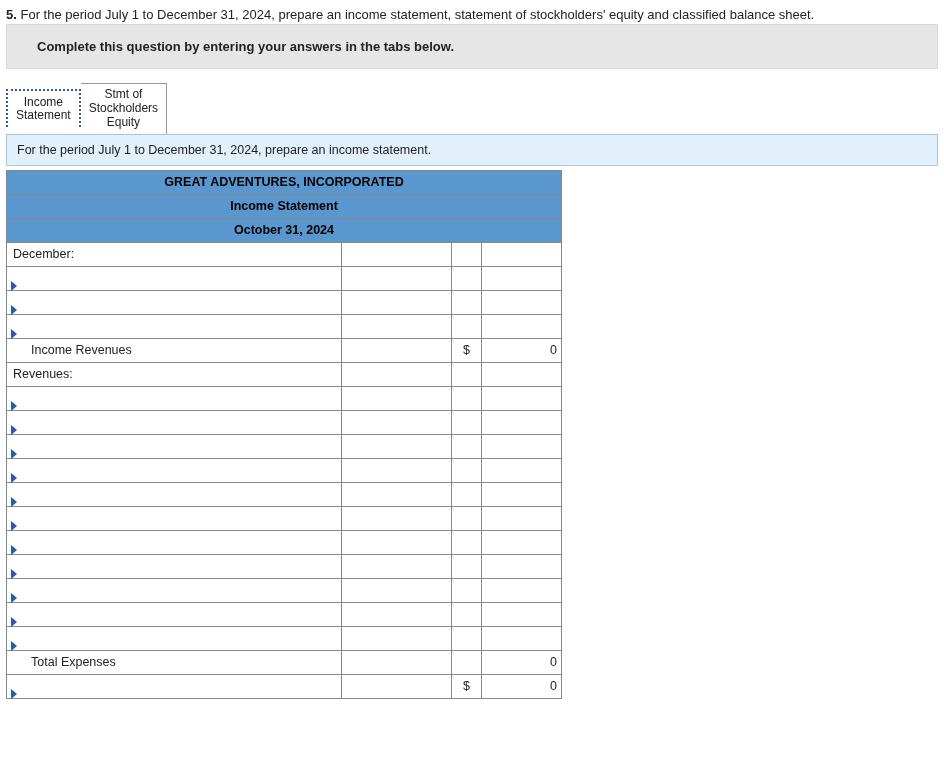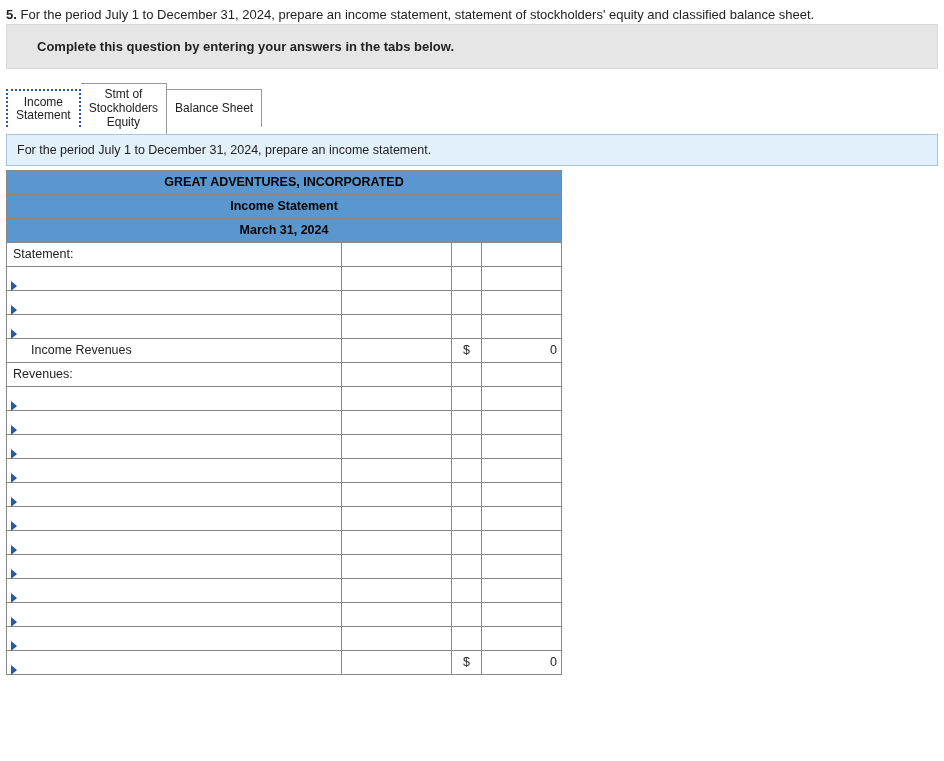--- a/index.html
+++ b/index.html
@@ -115,23 +115,20 @@
 <div class="tabs" id="tabs">
     <div class="tab active">
       <span class="tab-inner">Income
 Statement</span>
     </div>
     <div class="tab">
       <span class="tab-inner">Stmt of
 Stockholders
 Equity</span>
     </div>
-    <div class="tab">
-      <span class="tab-inner">Balance Sheet</span>
-    </div>
   </div>
 
 <div class="subprompt">
   <span>For the period July 1 to December 31, 2024, prepare an income statement.</span>
 </div>
 
 <div class="worksheet-wrap">
   <table class="worksheet" id="ws">
     <colgroup>
       <col class="col-desc">
@@ -140,24 +137,24 @@
       <col class="col-amt">
     </colgroup>
     <tbody id="ws-body">
         <tr>
           <td colspan="4" class="hdr">GREAT ADVENTURES, INCORPORATED</td>
         </tr>
         <tr>
           <td colspan="4" class="hdr">Income Statement</td>
         </tr>
         <tr>
-          <td colspan="4" class="hdr">March 31, 2024</td>
-        </tr>
-        <tr>
-          <td class="label-cell">Statement:</td>
+          <td colspan="4" class="hdr">October 31, 2024</td>
+        </tr>
+        <tr>
+          <td class="label-cell">December:</td>
           <td></td>
           <td></td>
           <td></td>
         </tr>
         <tr>
           <td class="dd-cell"></td>
           <td></td>
           <td class="col-cur"></td>
           <td class="col-amt"></td>
         </tr>
@@ -245,20 +242,26 @@
           <td class="col-cur"></td>
           <td class="col-amt"></td>
         </tr>
         <tr>
           <td class="dd-cell"></td>
           <td></td>
           <td class="col-cur"></td>
           <td class="col-amt"></td>
         </tr>
         <tr>
+          <td class="label-cell indent">Total Expenses</td>
+          <td></td>
+          <td class="col-cur"></td>
+          <td class="col-amt">0</td>
+        </tr>
+        <tr>
           <td class="dd-cell"></td>
           <td></td>
           <td class="col-cur">$</td>
           <td class="col-amt">0</td>
         </tr>
       </tbody>
   </table>
 </div>
 
 </body></html>

